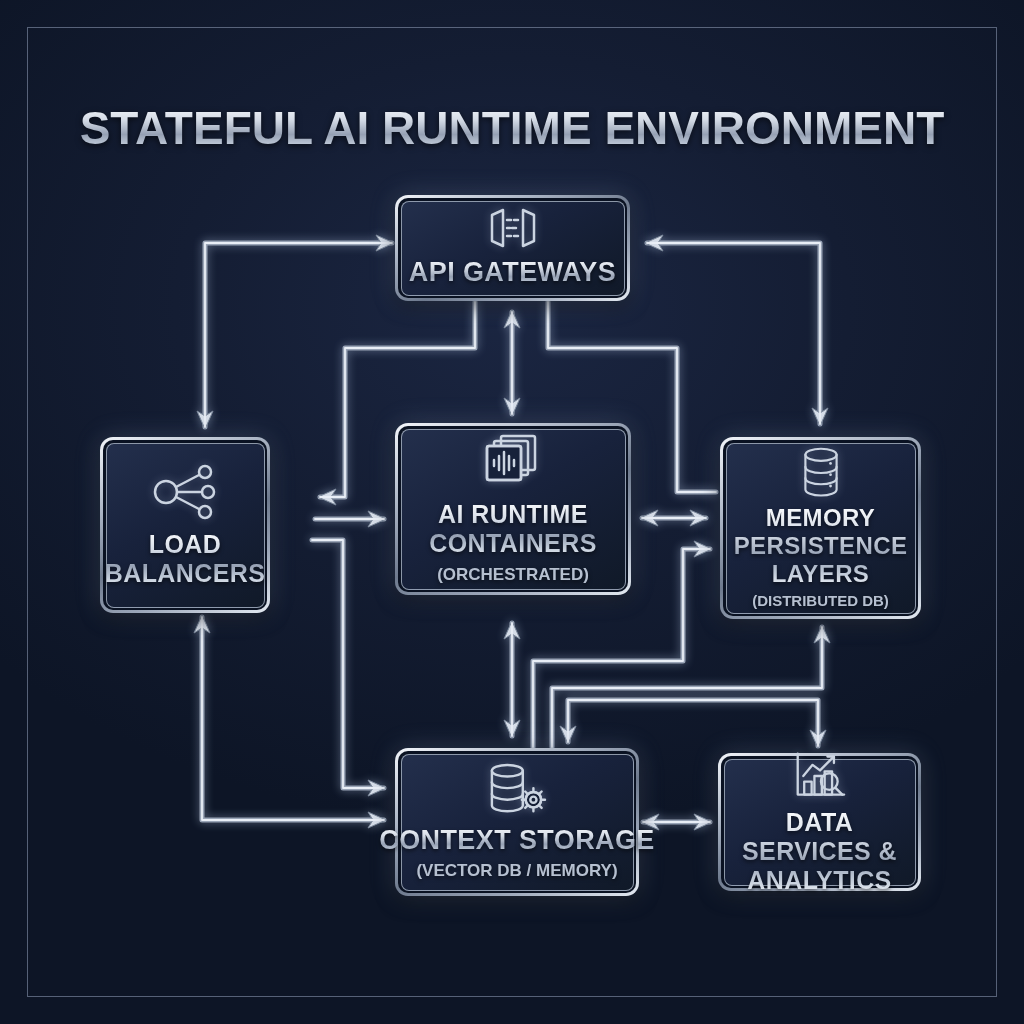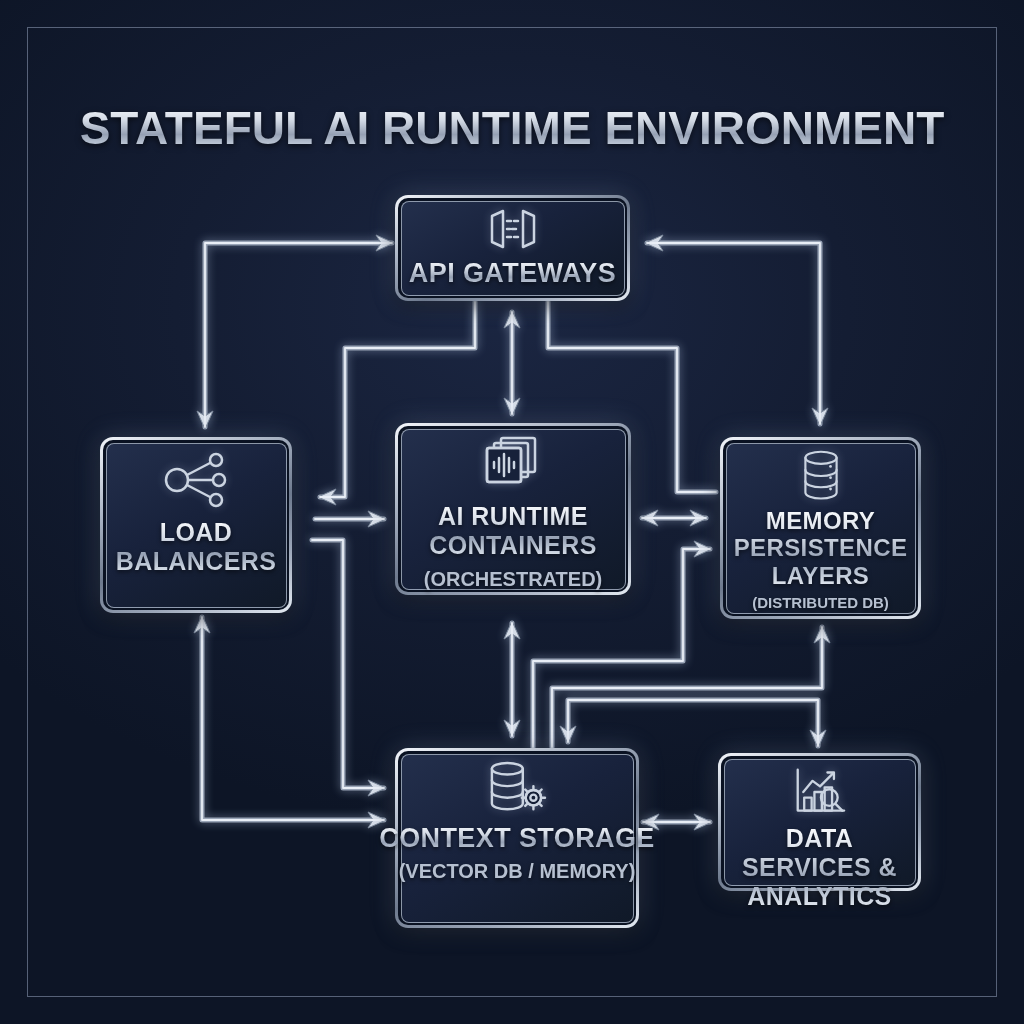--- a/index.html
+++ b/index.html
@@ -28,33 +28,33 @@
   .edge-shine path{fill:none;stroke:#e9eef6;stroke-width:1.8;stroke-linejoin:round;stroke-linecap:round;}
   .node{
     position:absolute;border-radius:13px;padding:3px;box-sizing:border-box;
     background:linear-gradient(155deg,#f2f5fa 0%,#aab4c4 30%,#6e7a8e 55%,#9aa5b7 75%,#e4eaf2 100%);
     box-shadow:0 0 26px rgba(165,190,230,.22), 0 6px 18px rgba(0,0,0,.55);
   }
   .node-mid{height:100%;border-radius:10px;background:#0a1222;padding:2.5px;box-sizing:border-box;}
   .node-in{
     height:100%;border-radius:8px;border:1px solid rgba(182,193,210,.75);box-sizing:border-box;
     background:linear-gradient(150deg,#232f4c 0%,#18223c 45%,#101928 100%);
-    display:flex;flex-direction:column;align-items:center;justify-content:flex-start;
+    display:flex;flex-direction:column;align-items:center;justify-content:center;
     padding:6px 8px;gap:8px;
   }
   .icon{filter:drop-shadow(0 0 4px rgba(200,215,240,.35));flex:none;}
   .icon *{fill:none;stroke:#cbd4e1;stroke-width:2.5;stroke-linecap:round;stroke-linejoin:round;}
   .icon .dot{fill:#cbd4e1;stroke:none;}
   .icon .mask{fill:#16203a;}
   .label{font-weight:700;text-align:center;line-height:1.16;letter-spacing:.4px;
     filter:drop-shadow(0 2px 2px rgba(0,0,0,.55));}
   .sublabel{font-weight:600;text-align:center;line-height:1.1;color:#b6c0d0;
     white-space:nowrap;filter:drop-shadow(0 2px 2px rgba(0,0,0,.55));}
   .lbl-27{font-size:27px;} .lbl-25{font-size:25px;} .lbl-24{font-size:24px;}
-  .sub-21{font-size:20px;} .sub-20{font-size:15px;}
+  .sub-21{font-size:17px;} .sub-20{font-size:15px;}
   .nowrap{white-space:nowrap;}
 </style>
 </head>
 <body>
 
 <div class="stage">
   <div class="frame"></div>
 
   <h1 class="title metal-text">STATEFUL AI RUNTIME ENVIRONMENT</h1>
 
@@ -107,21 +107,21 @@
       <svg class="icon" width="52" height="42" viewBox="0 0 52 42">
         <path d="M16,3 L5,8 V34 L16,39 Z"></path>
         <path d="M36,3 L47,8 V34 L36,39 Z"></path>
         <path stroke-width="2" d="M20,13 h4 M27,13 h4 M20,21 h3 M25,21 h4 M20,29 h4 M27,29 h4"></path>
       </svg>
       <div class="label metal-text lbl-27 nowrap">API GATEWAYS</div>
     </div>
       </div>
   </div>
 
-  <div class="node" style="left:100px;top:437px;width:192px;height:176px;">
+  <div class="node" style="left:100px;top:437px;width:170px;height:176px;">
     <div class="node-mid">
         <div class="node-in">
       <svg class="icon" width="72" height="60" viewBox="0 0 72 60">
         <circle cx="17" cy="30" r="11"></circle>
         <circle cx="56" cy="10" r="6"></circle>
         <circle cx="59" cy="30" r="6"></circle>
         <circle cx="56" cy="50" r="6"></circle>
         <path d="M27,25 L50,13 M28,30 L53,30 M27,35 L50,47"></path>
       </svg>
       <div class="label metal-text lbl-25">LOAD BALANCERS</div>
@@ -155,21 +155,21 @@
         <circle class="dot" cx="36" cy="19" r="1.6"></circle>
         <circle class="dot" cx="36" cy="32" r="1.6"></circle>
         <circle class="dot" cx="36" cy="45" r="1.6"></circle>
       </svg>
       <div class="label metal-text lbl-24">MEMORY PERSISTENCE LAYERS</div>
       <div class="sublabel sub-20">(DISTRIBUTED DB)</div>
     </div>
       </div>
   </div>
 
-  <div class="node" style="left:395px;top:748px;width:244px;height:180px;">
+  <div class="node" style="left:395px;top:748px;width:244px;height:148px;">
     <div class="node-mid">
         <div class="node-in" style="gap:6px;">
       <svg class="icon" width="74" height="56" viewBox="0 0 74 58">
         <ellipse cx="27" cy="8" rx="16" ry="6"></ellipse>
         <path d="M11,8 V44 A16,6 0 0 0 43,44 V8"></path>
         <path d="M11,20 A16,6 0 0 0 43,20 M11,32 A16,6 0 0 0 43,32"></path>
         <path stroke-width="3" d="M62.5,38 L66,38 M60,44 L62.5,46.5 M54,46.5 L54,50 M48,44 L45.5,46.5 M45.5,38 L42,38 M48,32 L45.5,29.5 M54,29.5 L54,26 M60,32 L62.5,29.5"></path>
         <circle class="mask" cx="54" cy="38" r="8" style="fill:#151f36"></circle>
         <circle cx="54" cy="38" r="8"></circle>
         <circle cx="54" cy="38" r="3.2"></circle>

